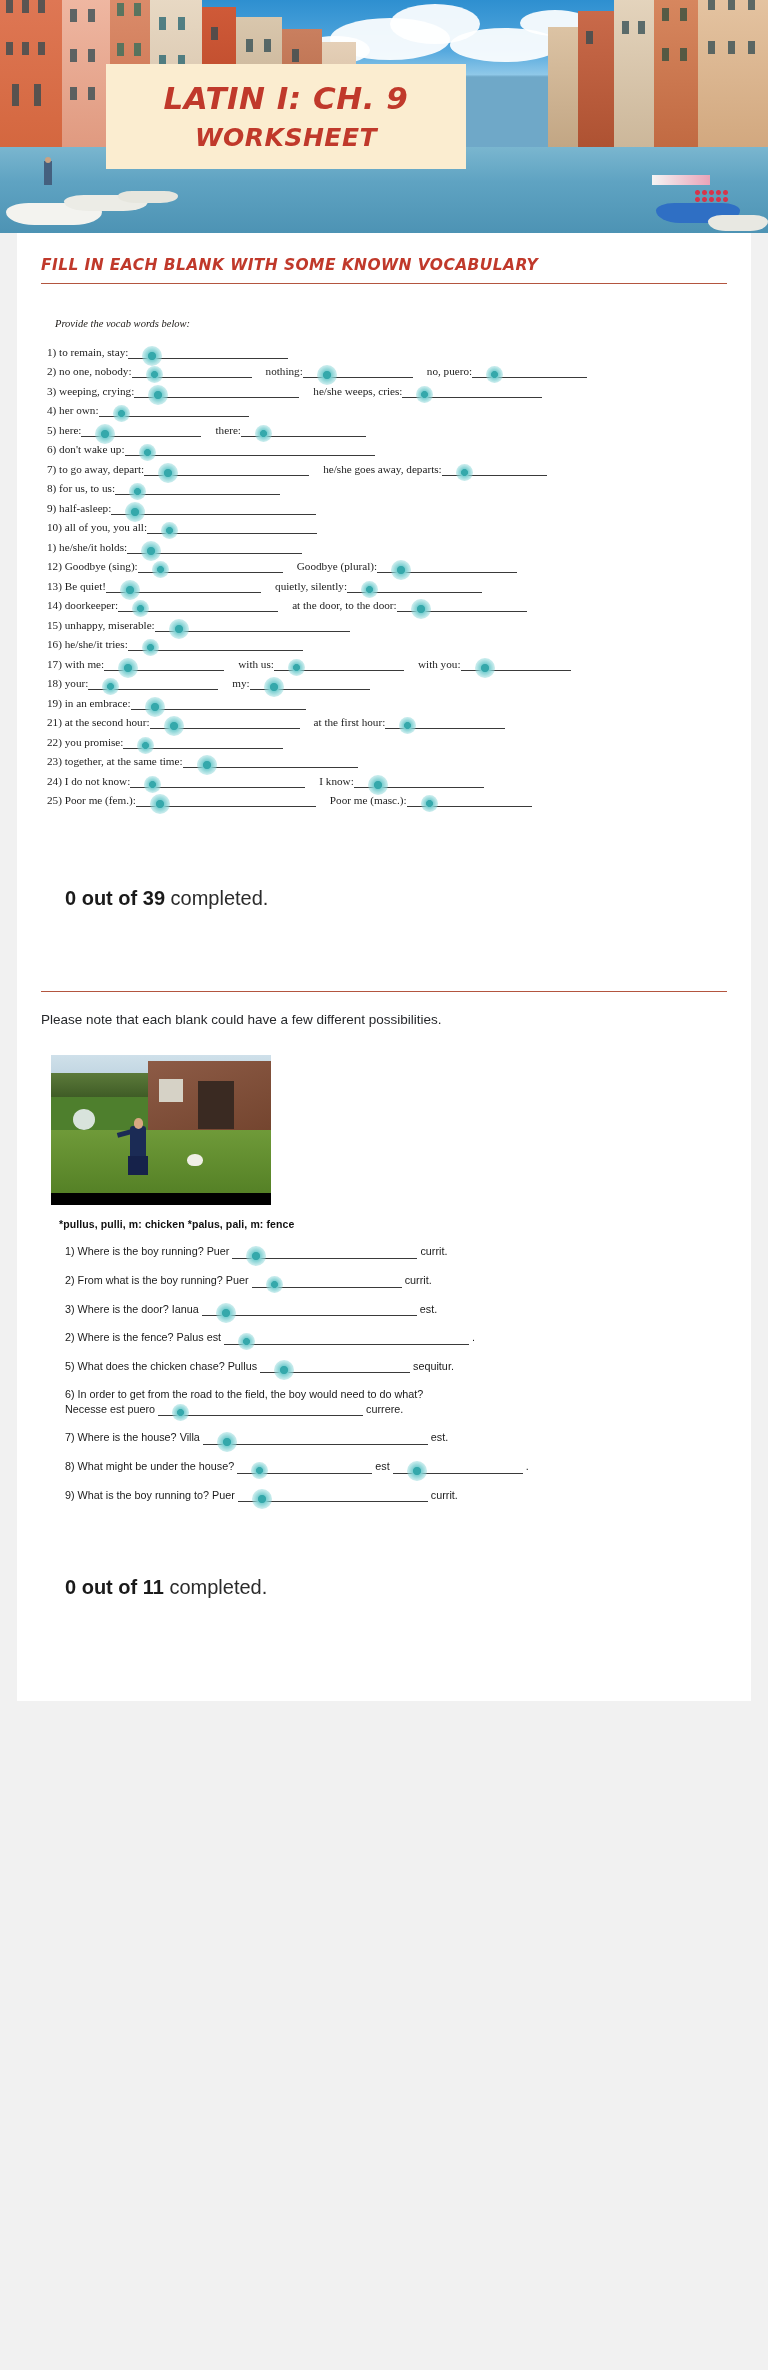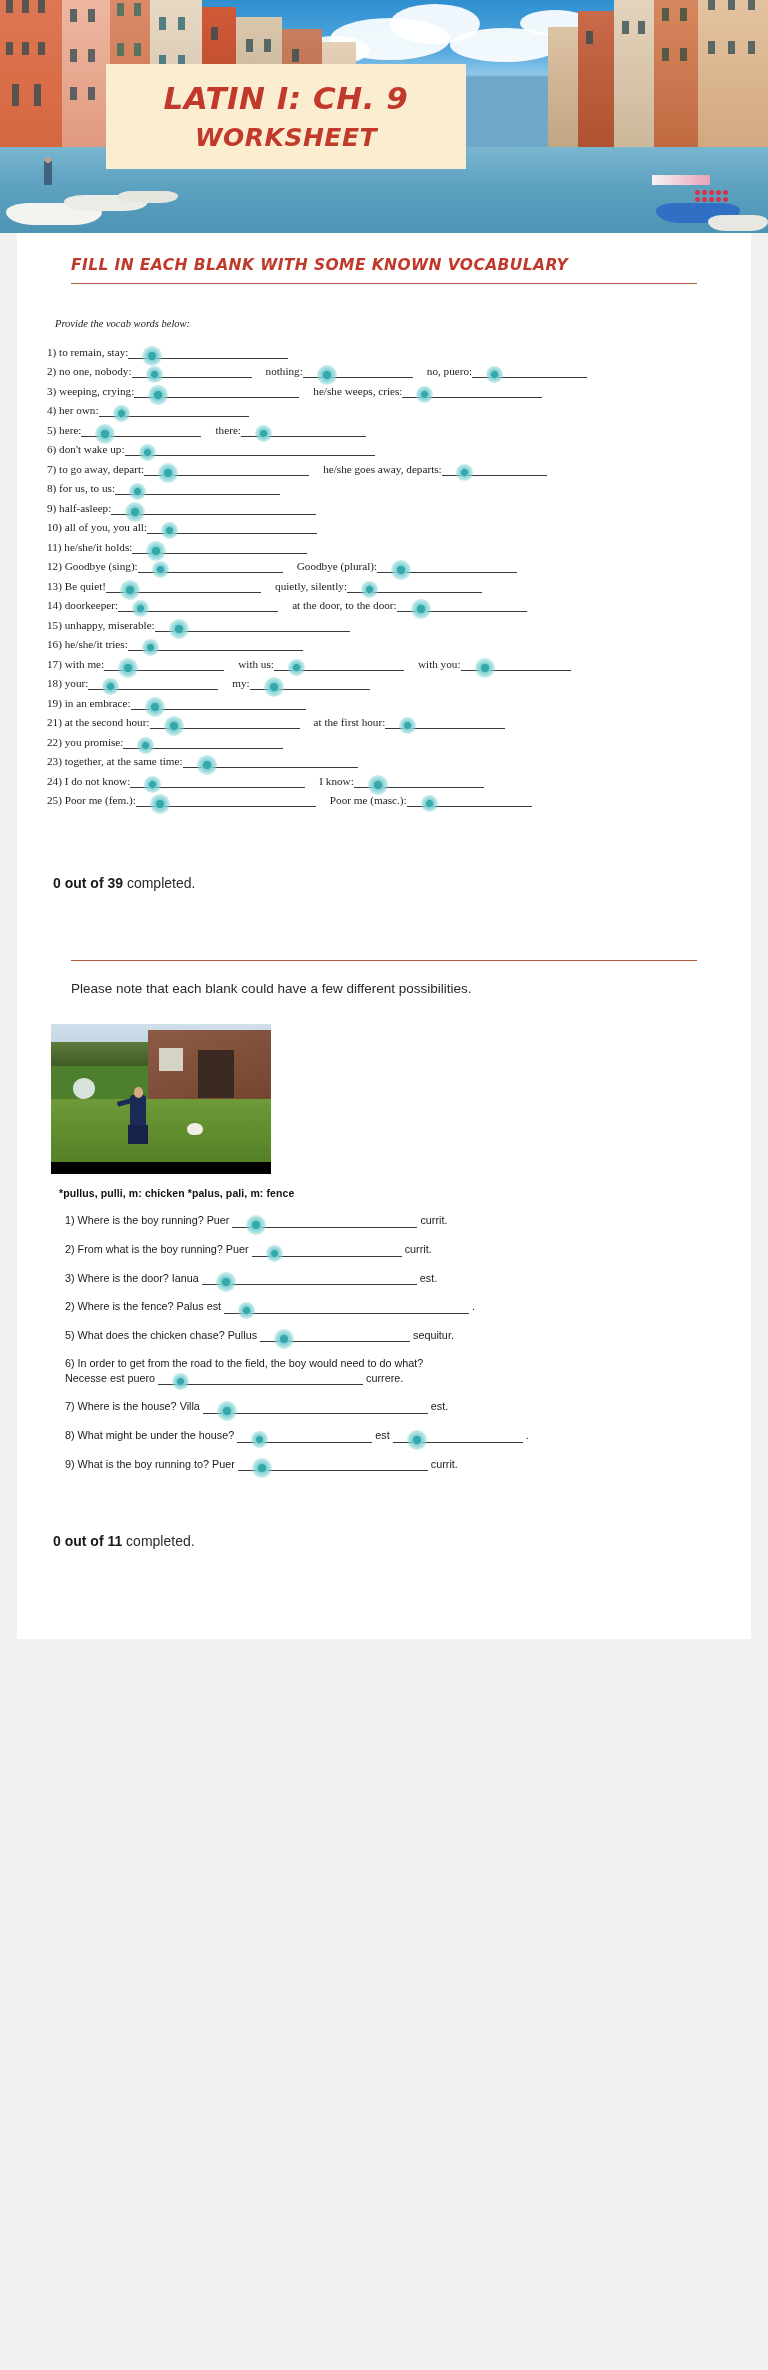--- a/index.html
+++ b/index.html
@@ -83,21 +83,21 @@
   }
   .hero-title .small { font-size:25px; }
 
   
   .sheet {
     background:#ffffff;
     width:734px;
     margin:0 auto;
   }
   .section { background:#fff; padding:0 0 0 0; }
-  .sec-inner { padding: 0 54px; }
+  .sec-inner { padding: 0 24px; }
 
   .sec-title {
     font-family:"DejaVu Sans", sans-serif;
     font-weight:bold;
     font-style:italic;
     text-transform:uppercase;
     color:#c0392b;
     font-size:15.5px;
     line-height:1.35;
     letter-spacing:.4px;
@@ -150,24 +150,24 @@
     left:14px; bottom:-8px;
     width:20px; height:20px;
     border-radius:50%;
     background:radial-gradient(circle, #35a8ab 0%, #35a8ab 26%, #7fd0d2 32%, rgba(140,214,216,.55) 62%, rgba(160,222,224,.22) 100%);
     pointer-events:none;
   }
   .dot.sm { width:17px; height:17px; bottom:-6px; }
 
   
   .completed {
-    font-size:14px;
+    font-size:20px;
     color:#2b2b2b;
     padding:0 14px 0 36px;
-    margin:0;
+    margin:12px;
   }
   .completed b { font-weight:bold; color:#1a1a1a; }
 
   .spacer-lg { height:62px; }
 
   
   .scan2 {
     font-family:"Liberation Sans", sans-serif;
     color:#1b1b1b;
     padding: 26px 0 0 34px;
@@ -404,21 +404,21 @@
                 <span class="dot"></span>
               </span>
             </div>
             <div class="vrow">
               <span>10) all of you, you all: </span>
               <span class="blank" style="width: 170px;">
                 <span class="dot sm"></span>
               </span>
             </div>
             <div class="vrow">
-              <span>11) he/she/it holds: </span>
+              <span>1) he/she/it holds: </span>
               <span class="blank" style="width: 175px;">
                 <span class="dot"></span>
               </span>
             </div>
             <div class="vrow">
               <span>12) Goodbye (sing): </span>
               <span class="blank" style="width: 145px;">
                 <span class="dot sm"></span>
               </span>
               <span class="vgap" style="width: 14px;"></span>

